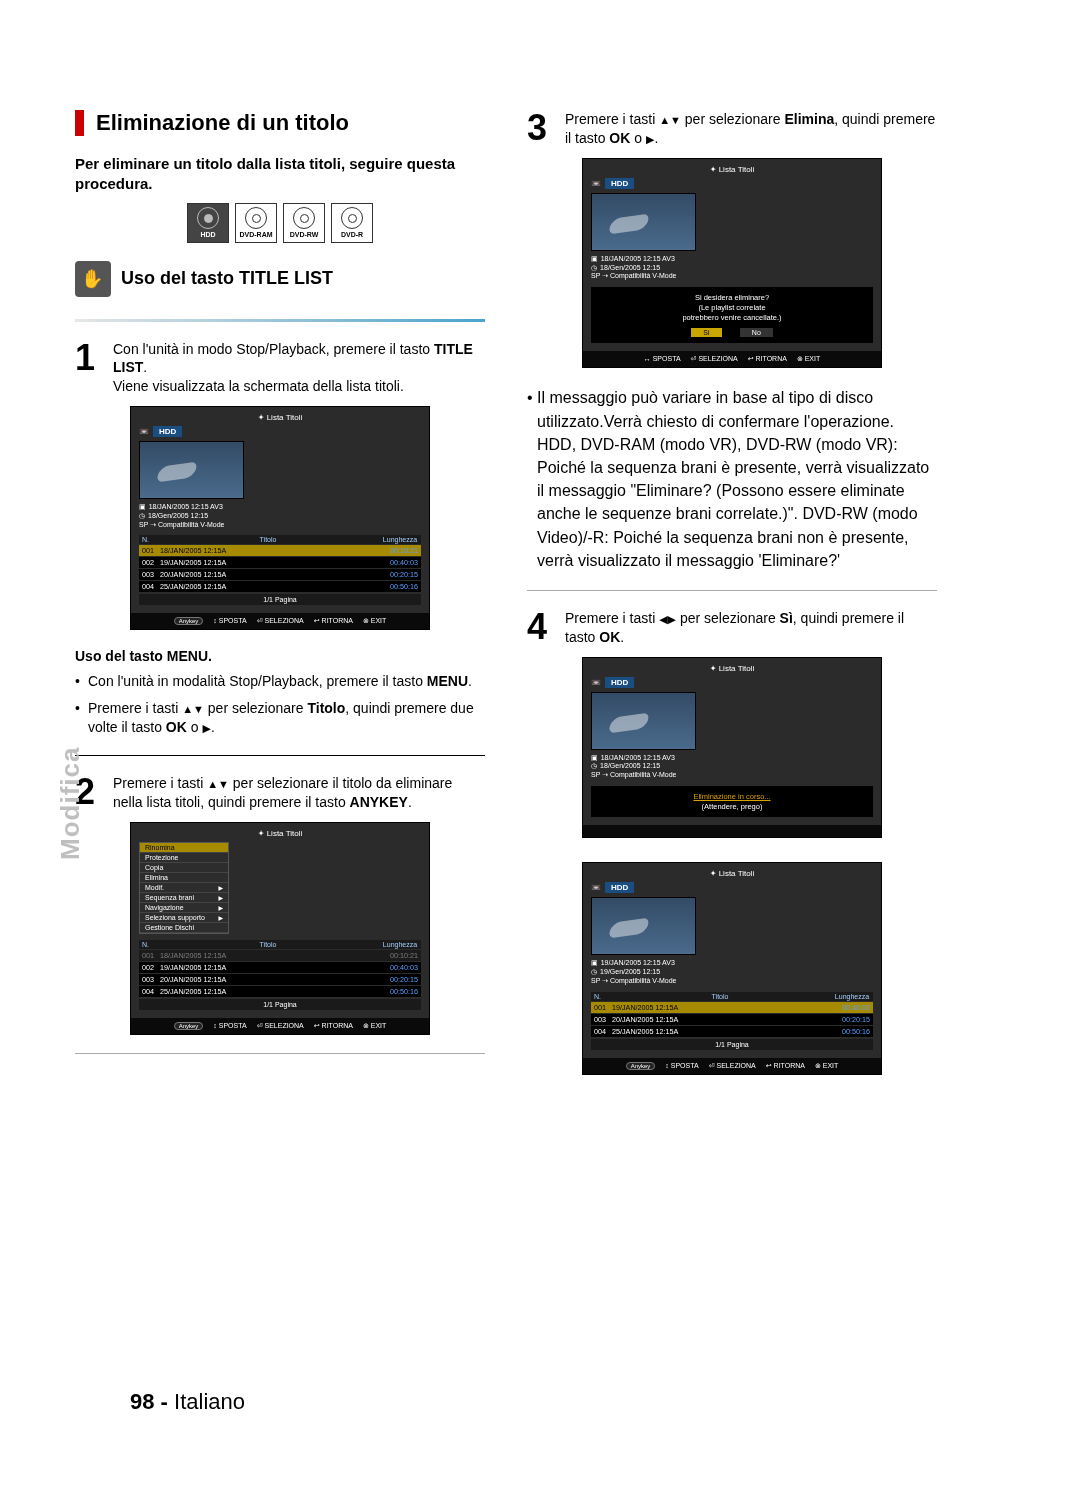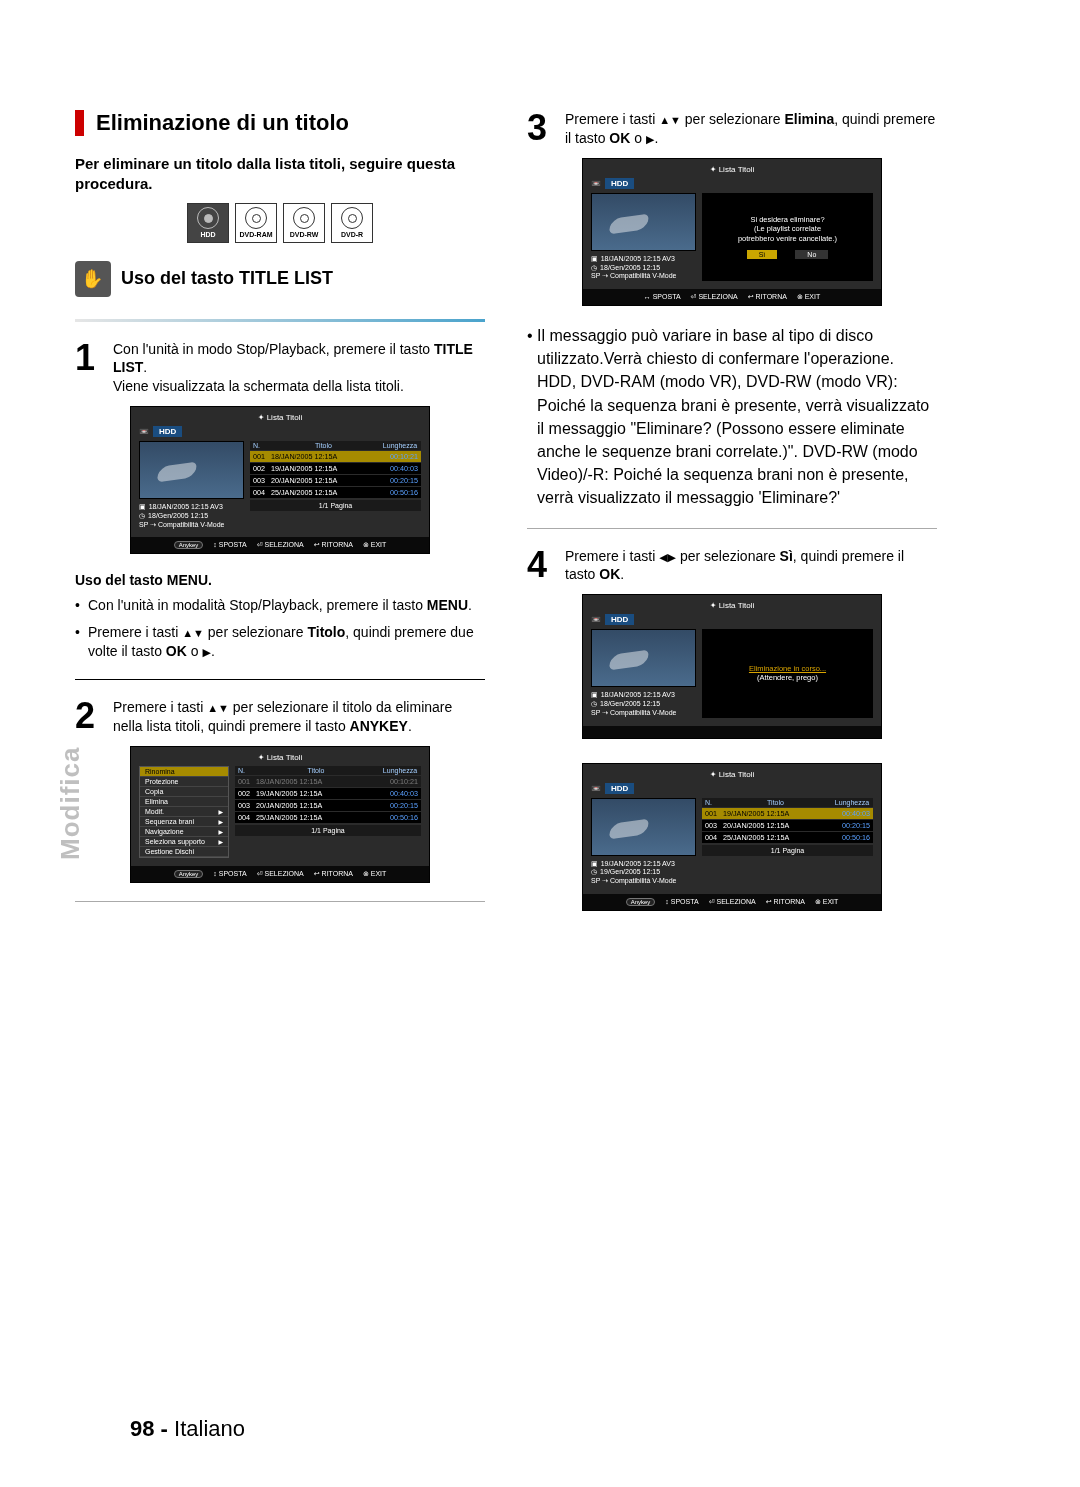--- a/index.html
+++ b/index.html
@@ -24,21 +24,21 @@
   .step-num { font-size:36px; font-weight:bold; line-height:1; width:28px; flex-shrink:0; }
   .step-body { flex:1; }
   .bold { font-weight:bold; }
   .tri { font-size:11px; }
   
   .tv { width:300px; margin:8px auto 18px auto; background:#2b2b2b; border:1px solid #000; font-size:8px; color:#fff; }
   .tv-inner { padding:6px 8px 8px 8px; }
   .tv-top { text-align:center; font-size:8px; margin-bottom:4px; }
   .tv-hdrrow { display:flex; align-items:center; gap:4px; font-size:8px; }
   .tv-badge { background:#1a4d80; padding:1px 6px; font-weight:bold; }
-  .tv-cols { display:flex; gap:6px; margin-top:4px; }
+  .tv-cols { display:flex; gap:6px; margin-top:4px;flex-direction:column; }
   .tv-thumb-col { width:105px; }
   .tv-thumb { width:105px; height:58px; background:linear-gradient(#334b66,#4a6b8c); position:relative; border:1px solid #000; }
   .tv-thumb::after { content:""; position:absolute; width:38px; height:16px; background:rgba(255,255,255,.45); left:18px; top:22px; transform:skew(-20deg,-8deg); border-radius:8px; }
   .meta { font-size:7px; line-height:1.25; margin-top:4px; }
   .meta-row { display:flex; align-items:center; gap:3px; }
   .tv-table { flex:1; }
   .tv-th { display:flex; font-size:7px; color:#a5cfff; background:#1a1a1a; }
   .tv-th span { padding:1px 3px; }
   .tv-th .c1{width:18px;} .tv-th .c2{flex:1;text-align:center;} .tv-th .c3{width:42px;text-align:center;}
   .tv-row { display:flex; font-size:7.2px; background:#000; border-top:1px solid #2b2b2b; }
@@ -63,21 +63,21 @@
   .sub-head { font-size:14px; font-weight:bold; margin:18px 0 8px 0; }
   ul.bullets { list-style:none; padding-left:0; }
   ul.bullets li { font-size:14px; margin-bottom:8px; padding-left:13px; position:relative; line-height:1.35; }
   ul.bullets li::before { content:"•"; position:absolute; left:0; }
   .rule { border:0; border-top:1px solid #000; margin:18px 0; }
   .rule-lt { border-color:#aaa; }
   .note-list { font-size:16px; line-height:1.45; padding-left:10px; position:relative; margin-bottom:18px; }
   .note-list::before { content:"•"; position:absolute; left:0; }
 
   .side-tab { position:absolute; left:55px; top:860px; transform:rotate(-90deg); transform-origin:left top; font-size:26px; font-weight:bold; color:#bfbfbf; letter-spacing:1px; }
-  .footer { position:absolute; left:130px; bottom:45px; font-size:22px; }
+  .footer { position:absolute; left:130px; bottom:72px; font-size:22px; }
   .footer b { font-weight:bold; }
 </style>
 </head>
 <body>
 
 <div class="side-tab">Modifica</div>
 
 <div class="page">
 
   <div class="col">

